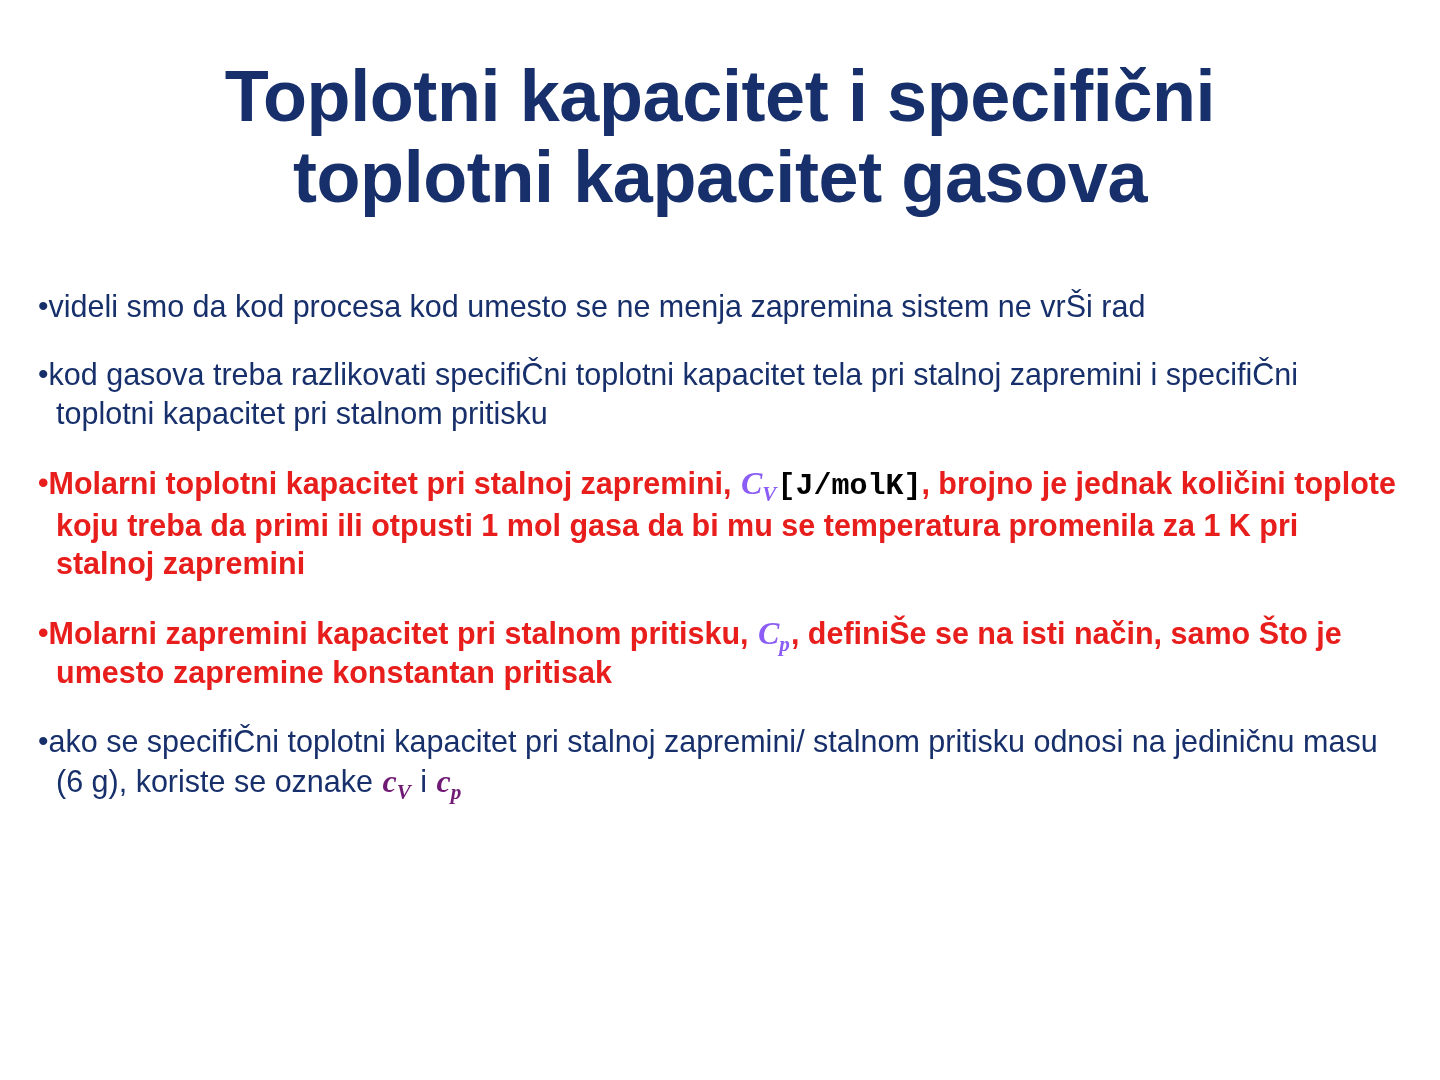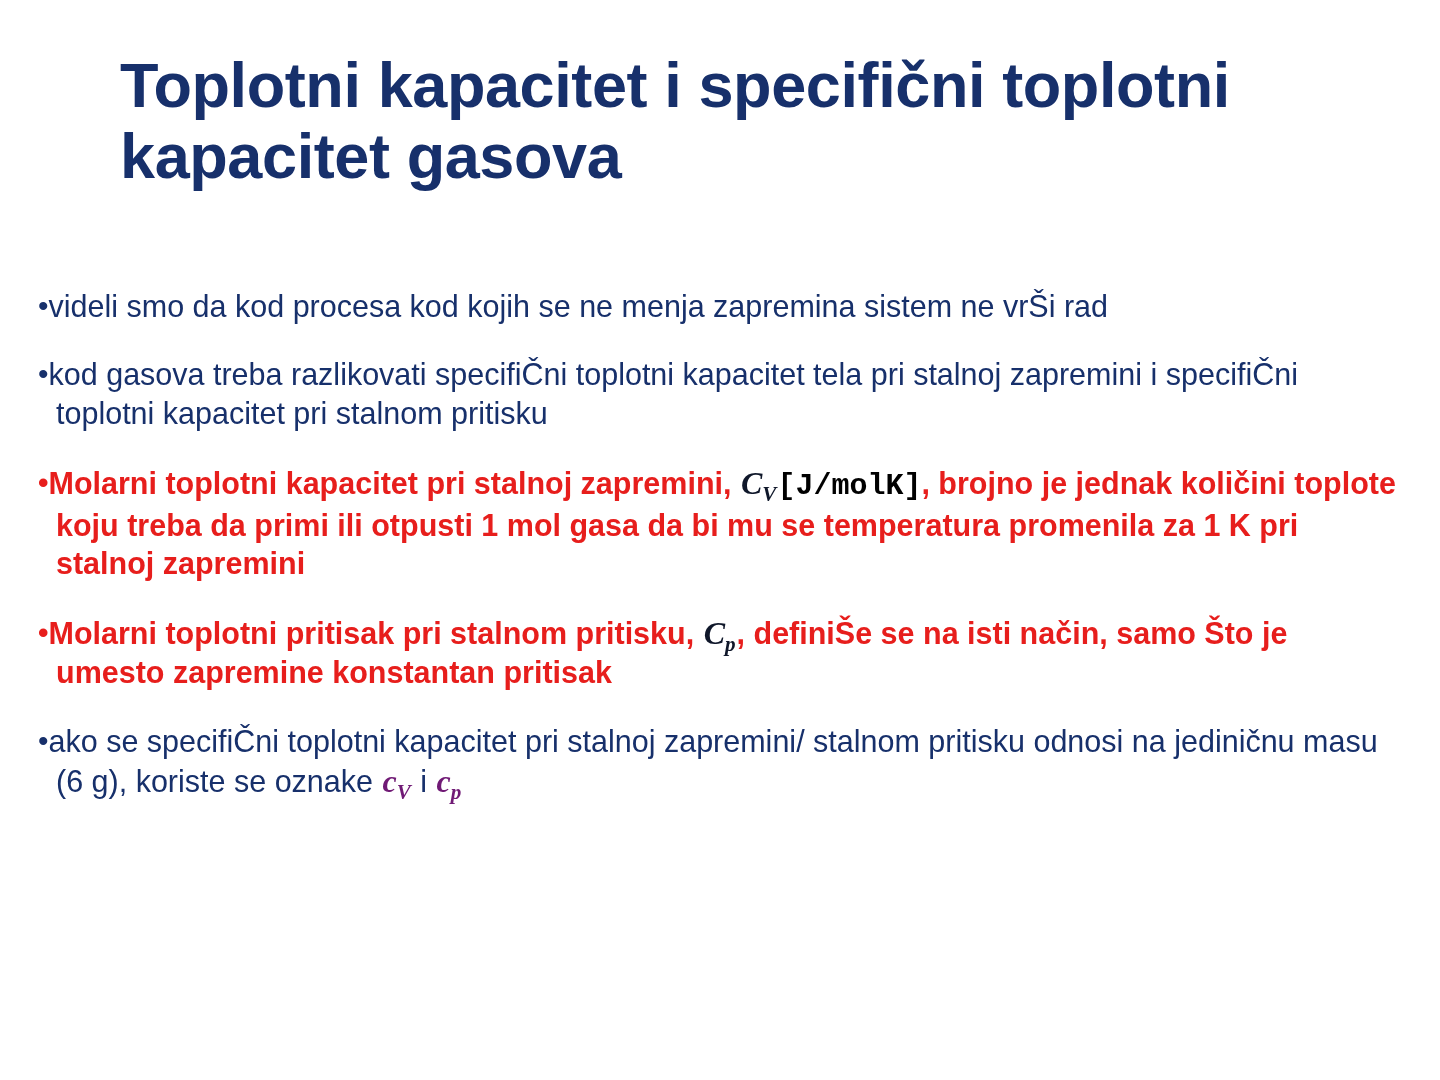--- a/index.html
+++ b/index.html
@@ -21,24 +21,24 @@
     background: #ffffff;
     box-sizing: border-box;
   }
 
   
   .slide-title {
     position: absolute;
     left: 120px;
     top: 8px;
     width: 1200px;
-    text-align: left;
+    text-align: center;
     font-family: "Liberation Sans", sans-serif;
     font-weight: bold;
-    font-size: 63px;
+    font-size: 72px;
     line-height: 1.12;
     color: #17306b;
     letter-spacing: -0.4px;
   }
 
   
   .body-list {
     position: absolute;
     left: 38px;
     top: 256px;
@@ -70,21 +70,21 @@
     font-weight: bold;
     margin-bottom: 14px;
   }
 
   
   .math {
     font-family: "Liberation Serif", serif;
     font-style: italic;
     font-weight: bold;
     font-size: 32px;
-    color: #0f172a;
+    color: #8b5cf6;
     text-indent: 0;
     padding: 0 1px;
   }
   .math.navy { color: #701a75; }
 
   .math sub {
     font-size: 0.66em;
     font-style: italic;
     font-weight: bold;
     vertical-align: -0.35em;
@@ -111,24 +111,24 @@
 </head>
 <body>
 
 <div class="slide">
 
   <h1 class="slide-title">Toplotni kapacitet i specifični toplotni kapacitet gasova</h1>
 
   <div class="body-list">
 
 
-    <p class="bullet" id="bullet-2"><span class="dot">•</span><span>videli smo da kod procesa kod kojih se ne menja zapremina sistem ne vrŠi rad</span></p>
+    <p class="bullet" id="bullet-2"><span class="dot">•</span><span>videli smo da kod procesa kod umesto se ne menja zapremina sistem ne vrŠi rad</span></p>
 
     <p class="bullet" id="bullet-3"><span class="dot">•</span><span>kod gasova treba razlikovati specifiČni toplotni kapacitet tela pri stalnoj zapremini i specifiČni toplotni kapacitet pri stalnom pritisku</span></p>
 
     <p class="bullet red" id="bullet-4"><span class="dot">•</span><span>Molarni toplotni kapacitet pri stalnoj zapremini, </span><span class="math"><span>C</span><sub>V</sub></span><span class="units">[J/molK]</span><span>, brojno je jednak količini toplote koju treba da primi ili otpusti 1 mol gasa da bi mu se temperatura promenila za 1 K pri stalnoj zapremini</span></p>
 
-    <p class="bullet red" id="bullet-5"><span class="dot">•</span><span>Molarni toplotni pritisak pri stalnom pritisku, </span><span class="math"><span>C</span><sub>p</sub></span><span>, definiŠe se na isti način, samo Što je umesto zapremine konstantan pritisak</span></p>
+    <p class="bullet red" id="bullet-5"><span class="dot">•</span><span>Molarni zapremini kapacitet pri stalnom pritisku, </span><span class="math"><span>C</span><sub>p</sub></span><span>, definiŠe se na isti način, samo Što je umesto zapremine konstantan pritisak</span></p>
 
     <p class="bullet" id="bullet-6"><span class="dot">•</span><span>ako se specifiČni toplotni kapacitet pri stalnoj zapremini/ stalnom pritisku odnosi na jediničnu masu (6 g), koriste se oznake </span><span class="math navy"><span>c</span><sub>V</sub></span><span> i </span><span class="math navy"><span>c</span><sub>p</sub></span></p>
 
   </div>
 </div>
 
 </body></html>

